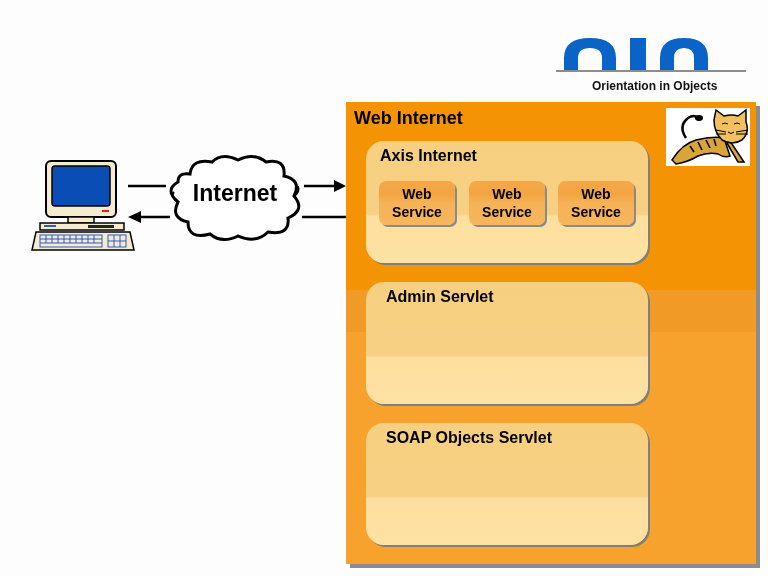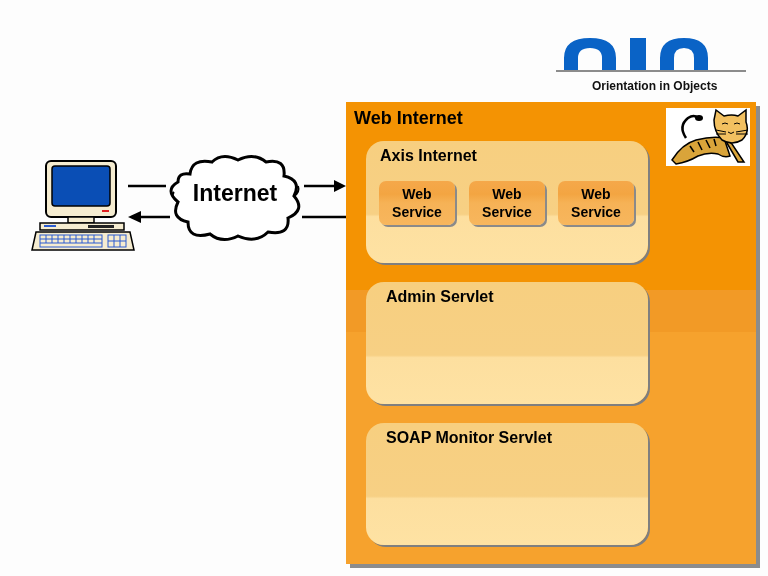--- a/index.html
+++ b/index.html
@@ -169,13 +169,13 @@
 </div>
 <div id="ws-2" class="ws">
   <span>Web</span>
   <span>Service</span>
 </div>
 
 <div id="admin" class="servlet"></div>
 <div id="admin-title" class="servlet-title">Admin Servlet</div>
 
 <div id="soap" class="servlet"></div>
-<div id="soap-title" class="servlet-title">SOAP Monitor Servlet</div>
+<div id="soap-title" class="servlet-title">SOAP Objects Servlet</div>
 
 </body></html>

